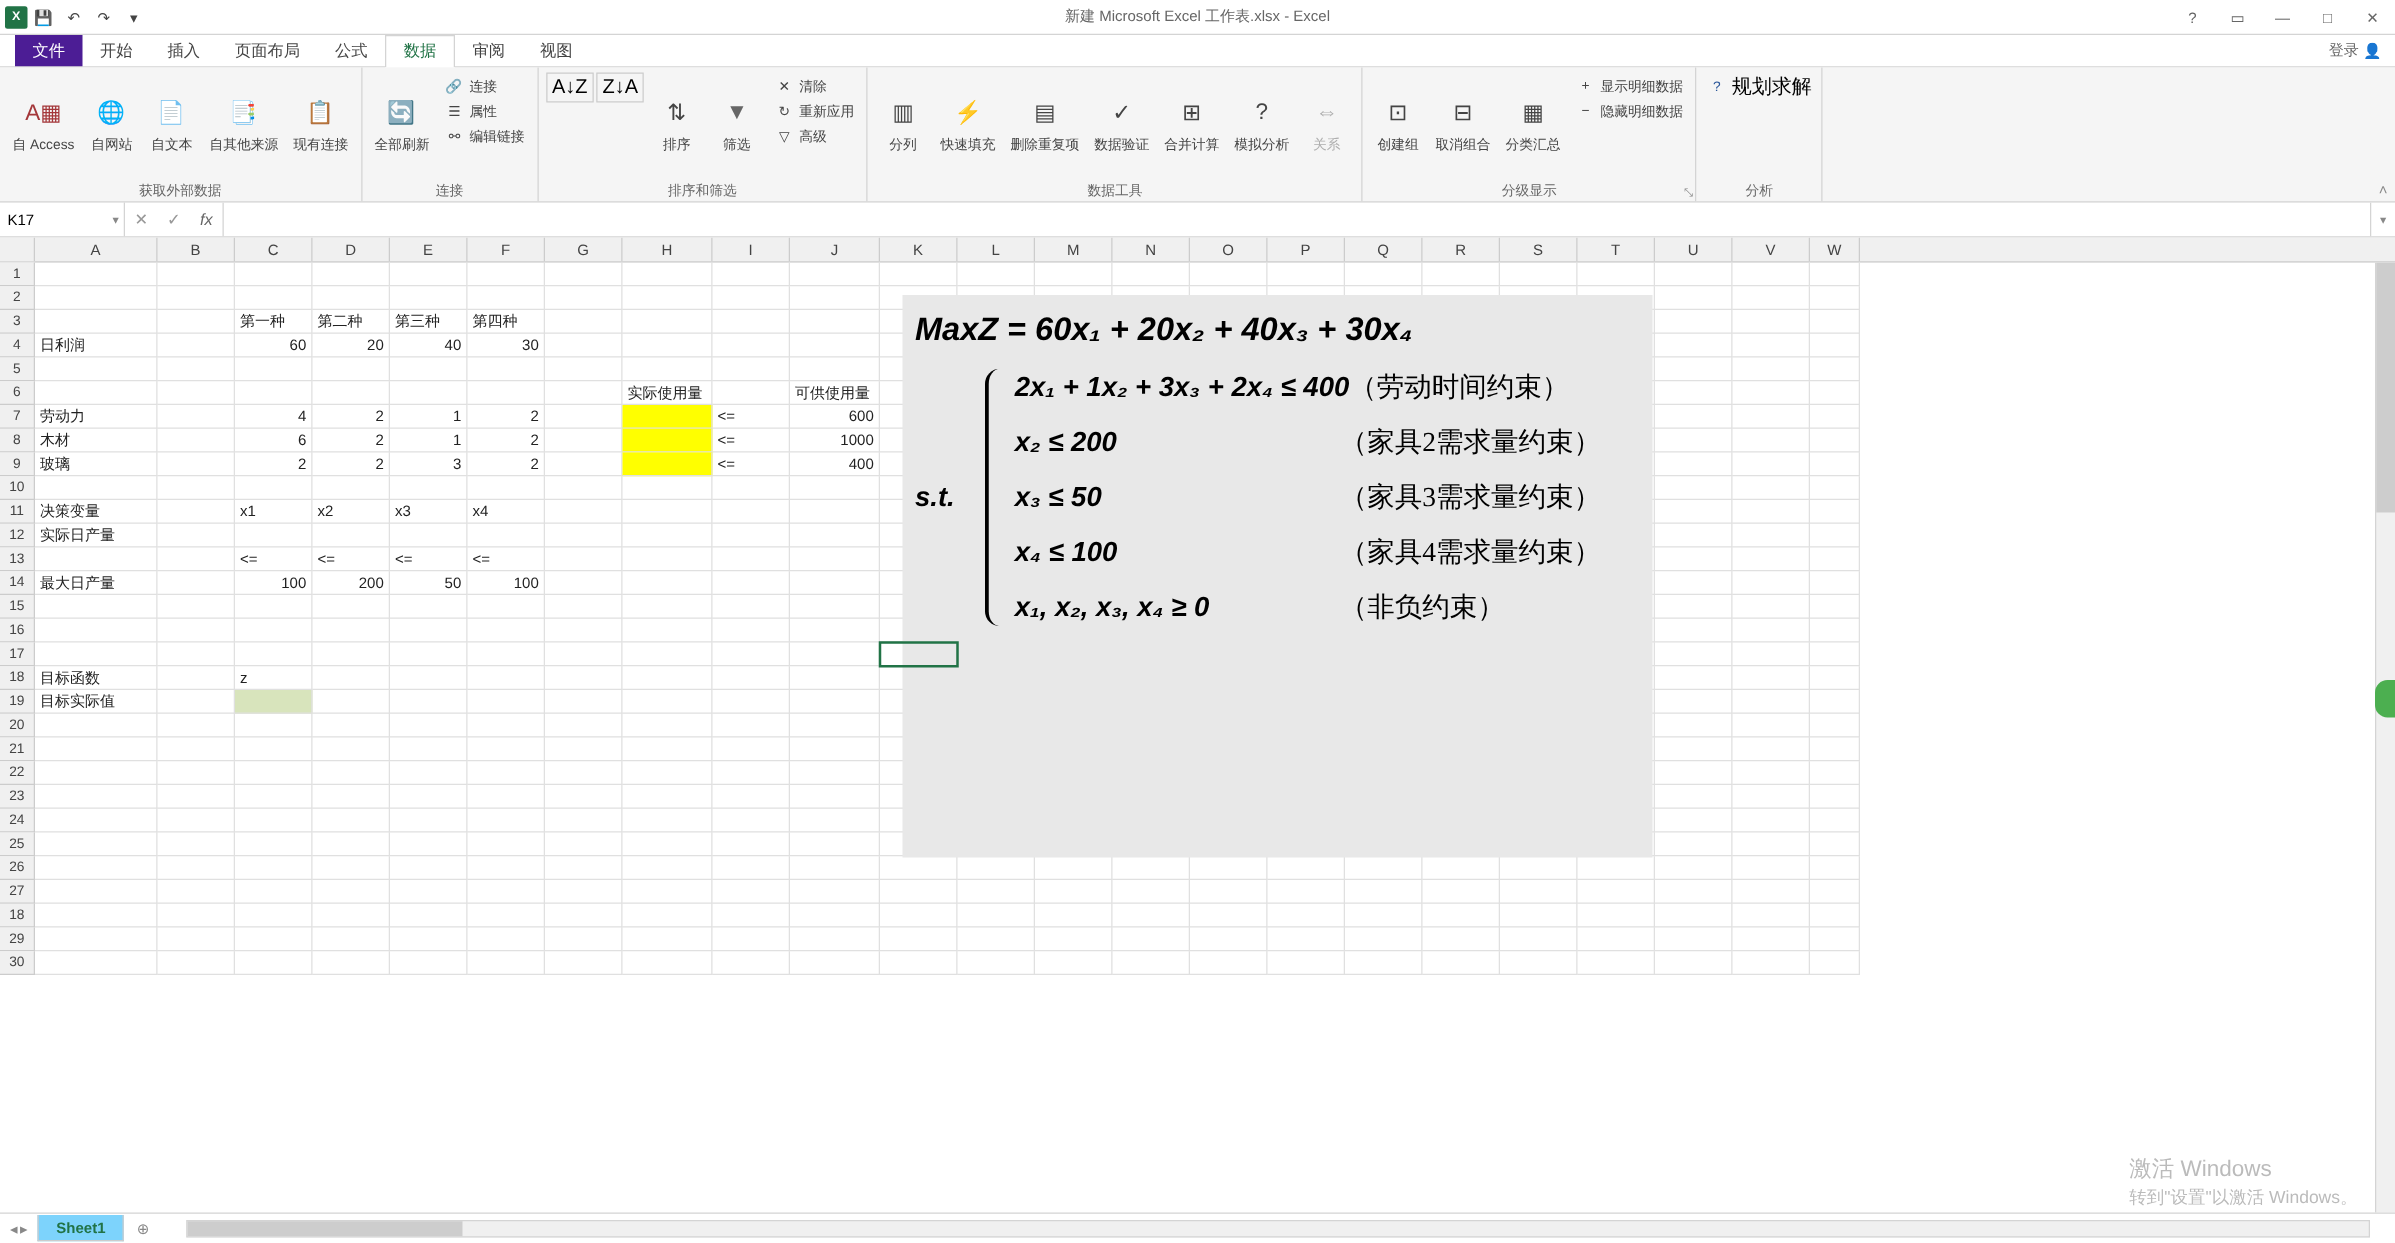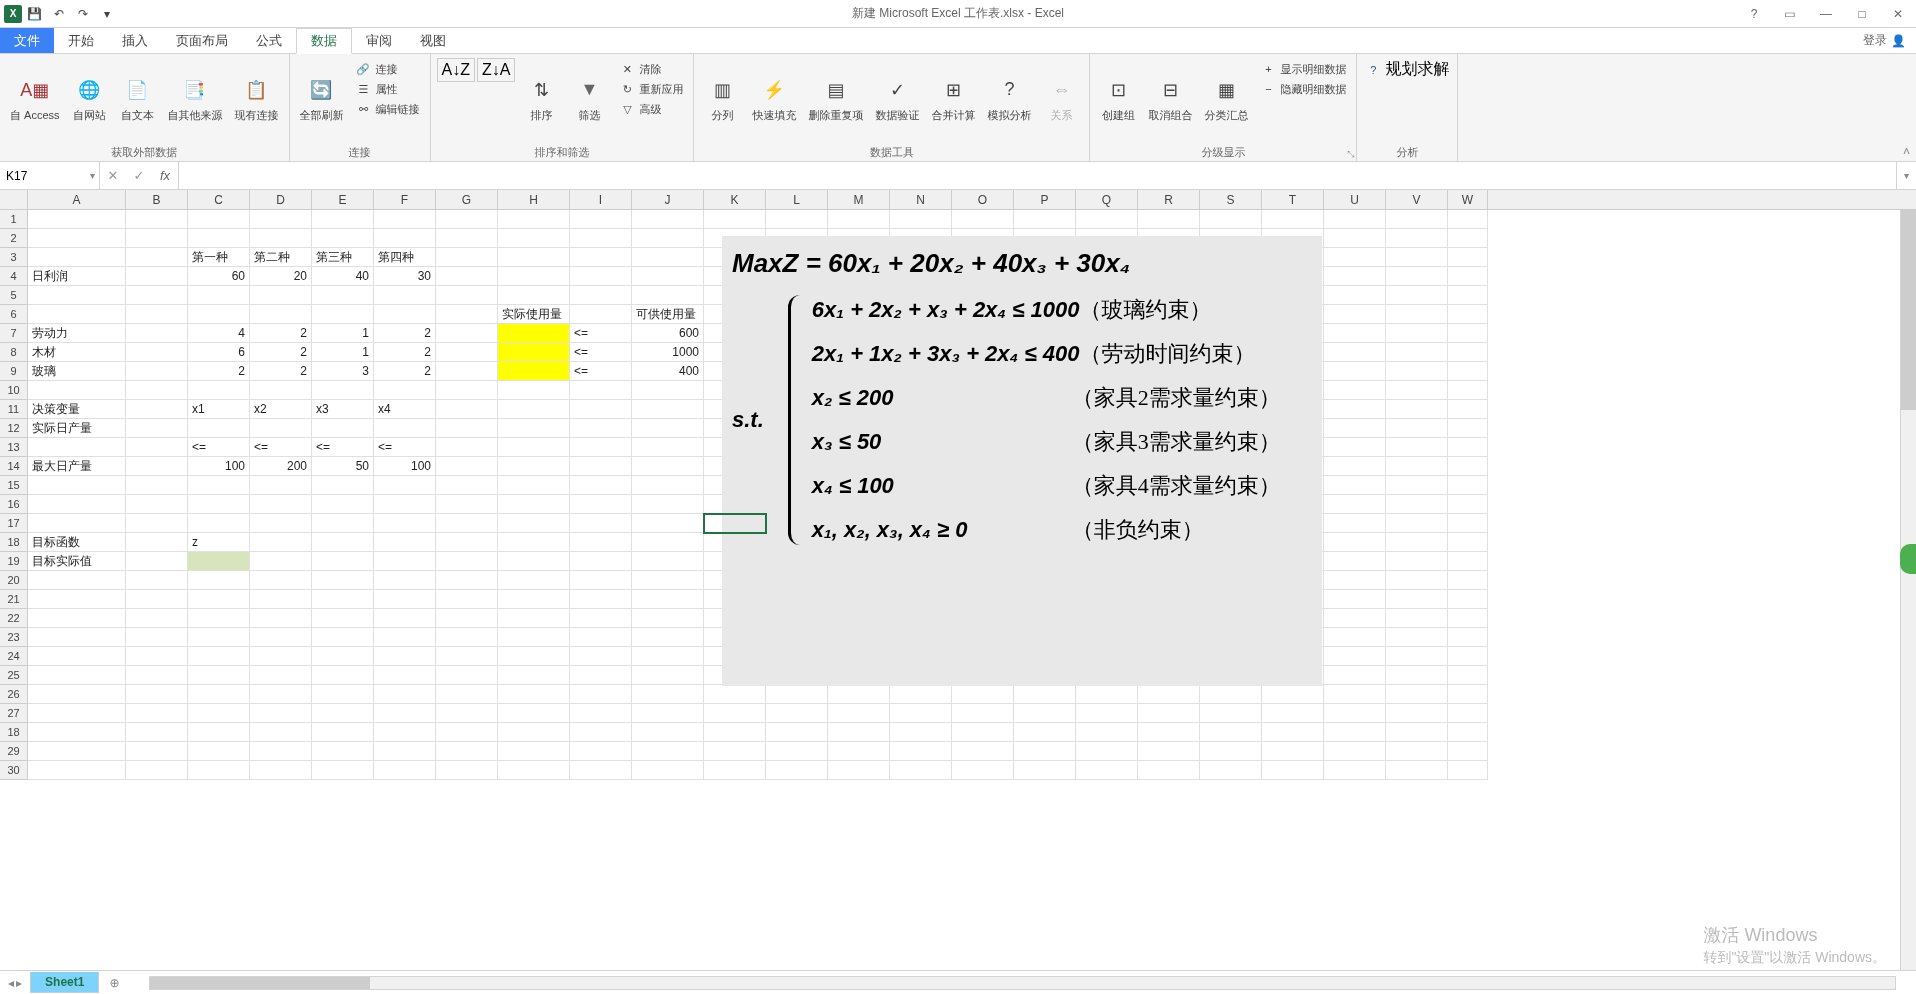--- a/index.html
+++ b/index.html
@@ -10,21 +10,21 @@
 .qat { display: flex; align-items: center; gap: 2px; padding: 0 4px; }
 .qat-btn { width: 22px; height: 22px; display: flex; align-items: center; justify-content: center; font-size: 12px; color: #444; }
 .excel-icon { width: 18px; height: 18px; background: #217346; color: #fff; font-size: 10px; font-weight: bold; display: flex; align-items: center; justify-content: center; border-radius: 2px; }
 .title-text { position: absolute; left: 50%; transform: translateX(-50%); font-size: 12px; color: #666; }
 .title-right { position: absolute; right: 4px; display: flex; gap: 8px; align-items: center; }
 .win-btn { width: 28px; height: 20px; display: flex; align-items: center; justify-content: center; font-size: 12px; color: #666; }
 
 
 .menu-tabs { height: 26px; background: #fff; display: flex; border-bottom: 1px solid #d4d4d4; }
 .menu-tab { padding: 4px 14px; font-size: 13px; color: #444; display: flex; align-items: center; }
-.menu-tab.file { background: #3b82f6; color: #fff; }
+.menu-tab.file { background: #4c1d95; color: #fff; margin-left: 12px; }
 .menu-tab.active { background: #fff; color: #217346; border: 1px solid #d4d4d4; border-bottom: 1px solid #fff; margin-bottom: -1px; }
 .login-area { margin-left: auto; padding: 4px 10px; font-size: 12px; color: #666; display: flex; align-items: center; gap: 4px; }
 
 
 .ribbon { height: 108px; background: #f5f5f5; display: flex; border-bottom: 1px solid #d4d4d4; position: relative; }
 .ribbon-group { border-right: 1px solid #d4d4d4; display: flex; flex-direction: column; }
 .ribbon-group-body { flex: 1; display: flex; padding: 4px 6px; gap: 4px; align-items: flex-start; }
 .ribbon-group-label { height: 18px; text-align: center; font-size: 11px; color: #666; display:flex; align-items:center; justify-content:center; position: relative;}
 .ribbon-btn { display: flex; flex-direction: column; align-items: center; justify-content: center; gap: 2px; padding: 2px 4px; min-width: 44px; font-size: 11px; color: #444; text-align: center; }
 .ribbon-btn-large { height: 80px; }
@@ -1110,24 +1110,20 @@
       </div>
     </div>
 
   <div class="formula-overlay">
     <div class="maxz"><span class="ital">MaxZ</span><span class="ital"> = 60x₁ + 20x₂ + 40x₃ + 30x₄</span></div>
     <div class="st-row">
       <div class="st-label">s.t.</div>
       <div class="brace"></div>
       <div class="constraints">
         <div class="constraint">
-            <div class="expr">6x₁ + 2x₂ + x₃ + 2x₄ ≤ 1000</div>
-            <div class="desc">（玻璃约束）</div>
-          </div>
-        <div class="constraint">
             <div class="expr">2x₁ + 1x₂ + 3x₃ + 2x₄ ≤ 400</div>
             <div class="desc">（劳动时间约束）</div>
           </div>
         <div class="constraint">
             <div class="expr">x₂ ≤ 200</div>
             <div class="desc">（家具2需求量约束）</div>
           </div>
         <div class="constraint">
             <div class="expr">x₃ ≤ 50</div>
             <div class="desc">（家具3需求量约束）</div>

